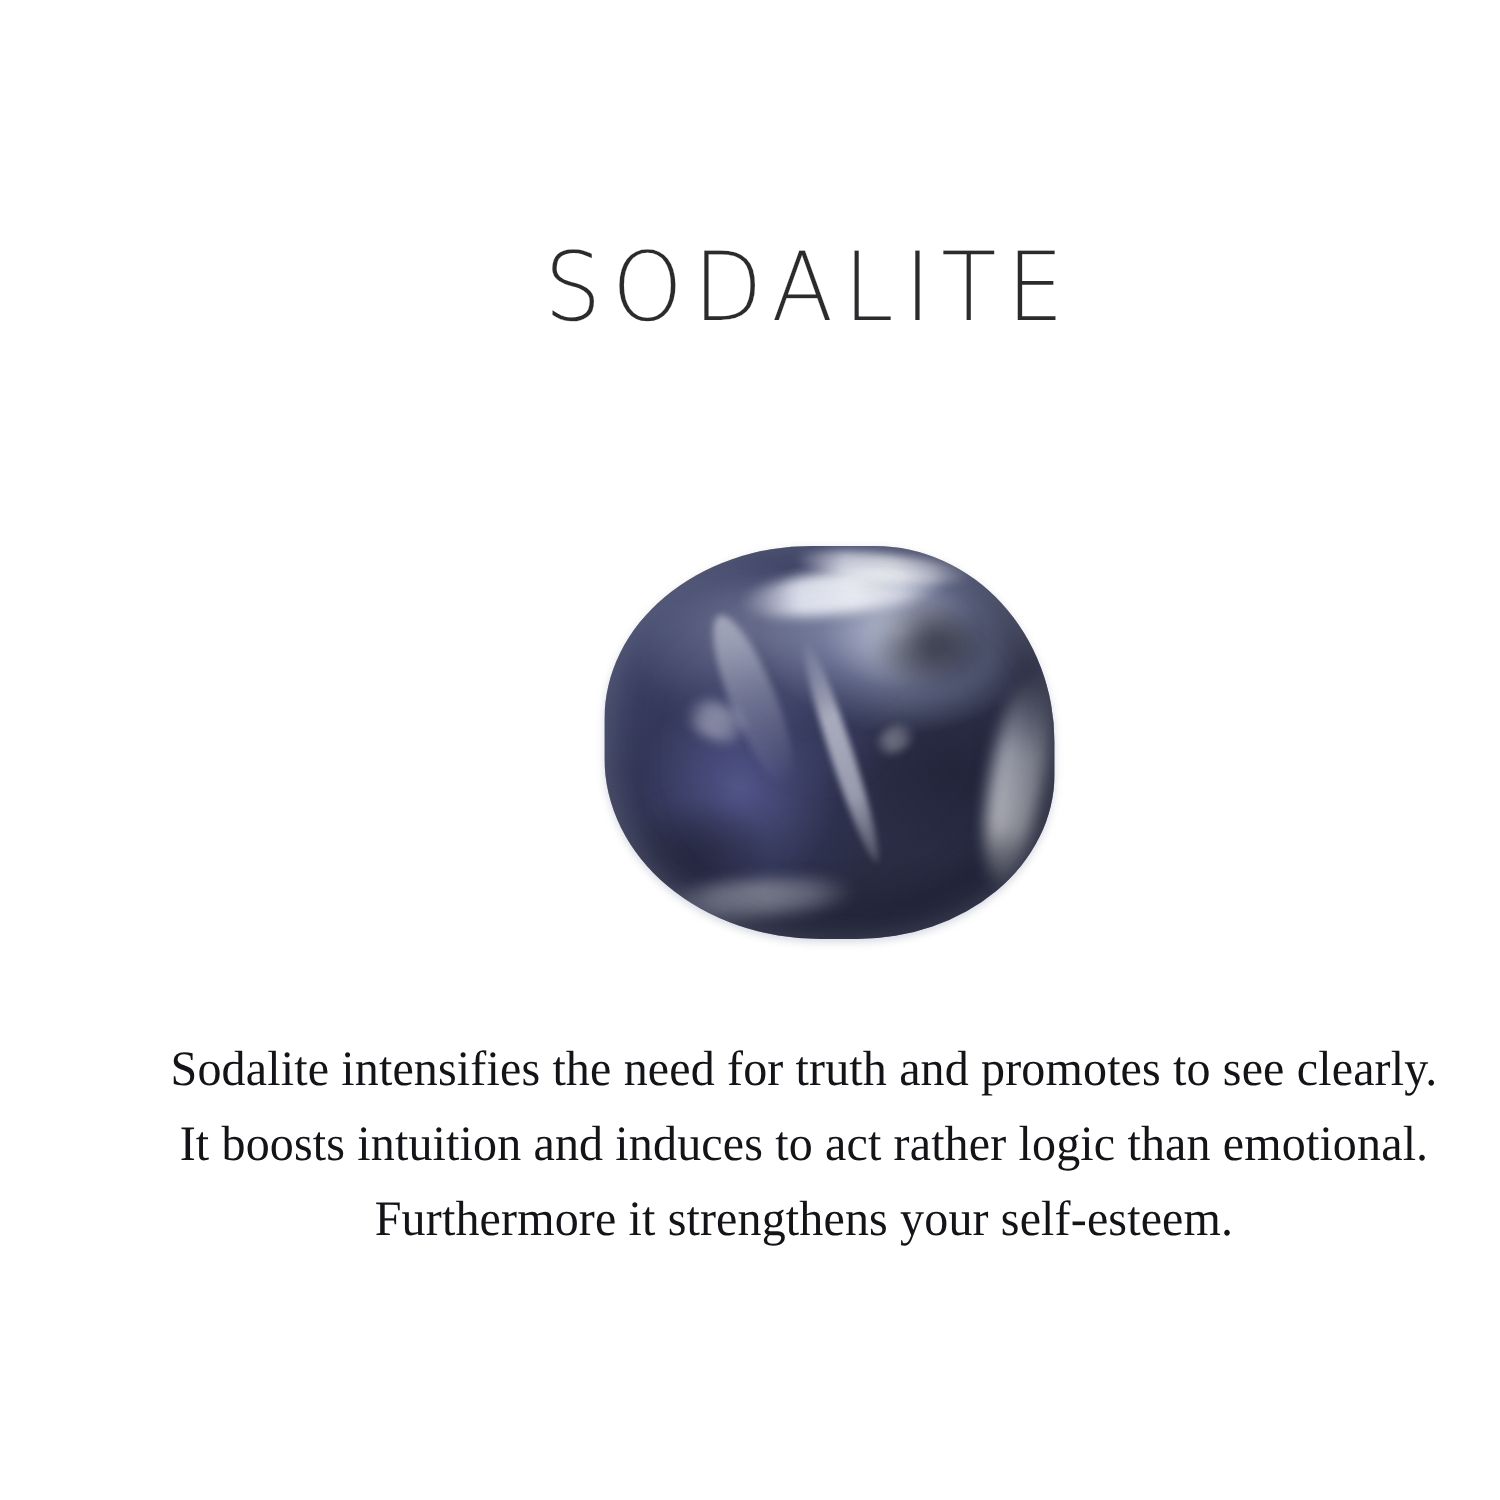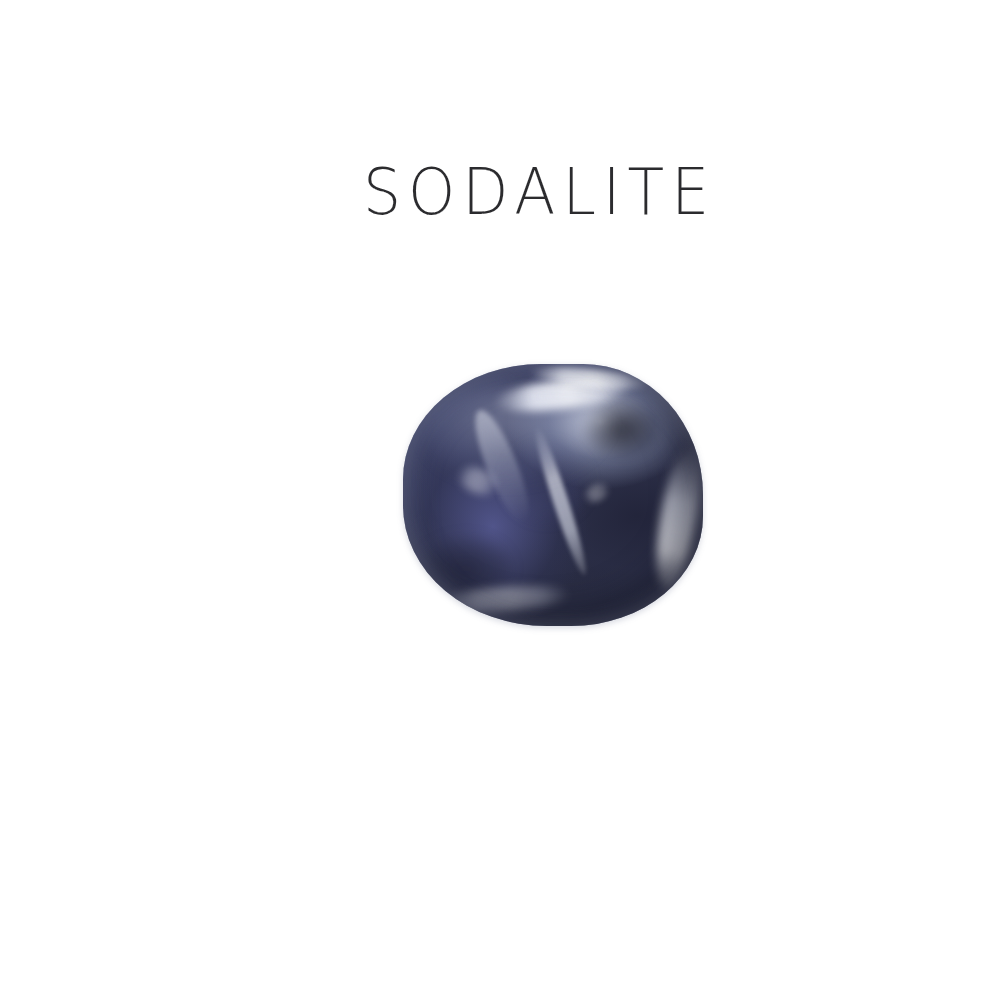--- a/index.html
+++ b/index.html
@@ -251,14 +251,17 @@
         <div class="vein vein-right"></div>
         <div class="vein vein-lower"></div>
         <div class="vein vein-speck-a"></div>
         <div class="vein vein-speck-b"></div>
         <div class="stone-sheen"></div>
       </div>
       <div class="stone-rim"></div>
     </div>
   </div>
 
+  <div class="body-block">
+    <p class="body-text">Sodalite intensifies the need for truth and promotes to see clearly. It boosts intuition and induces to act rather logic than emotional. Furthermore it strengthens your self-esteem.</p>
+  </div>
 
 </div>
 
 </body></html>

